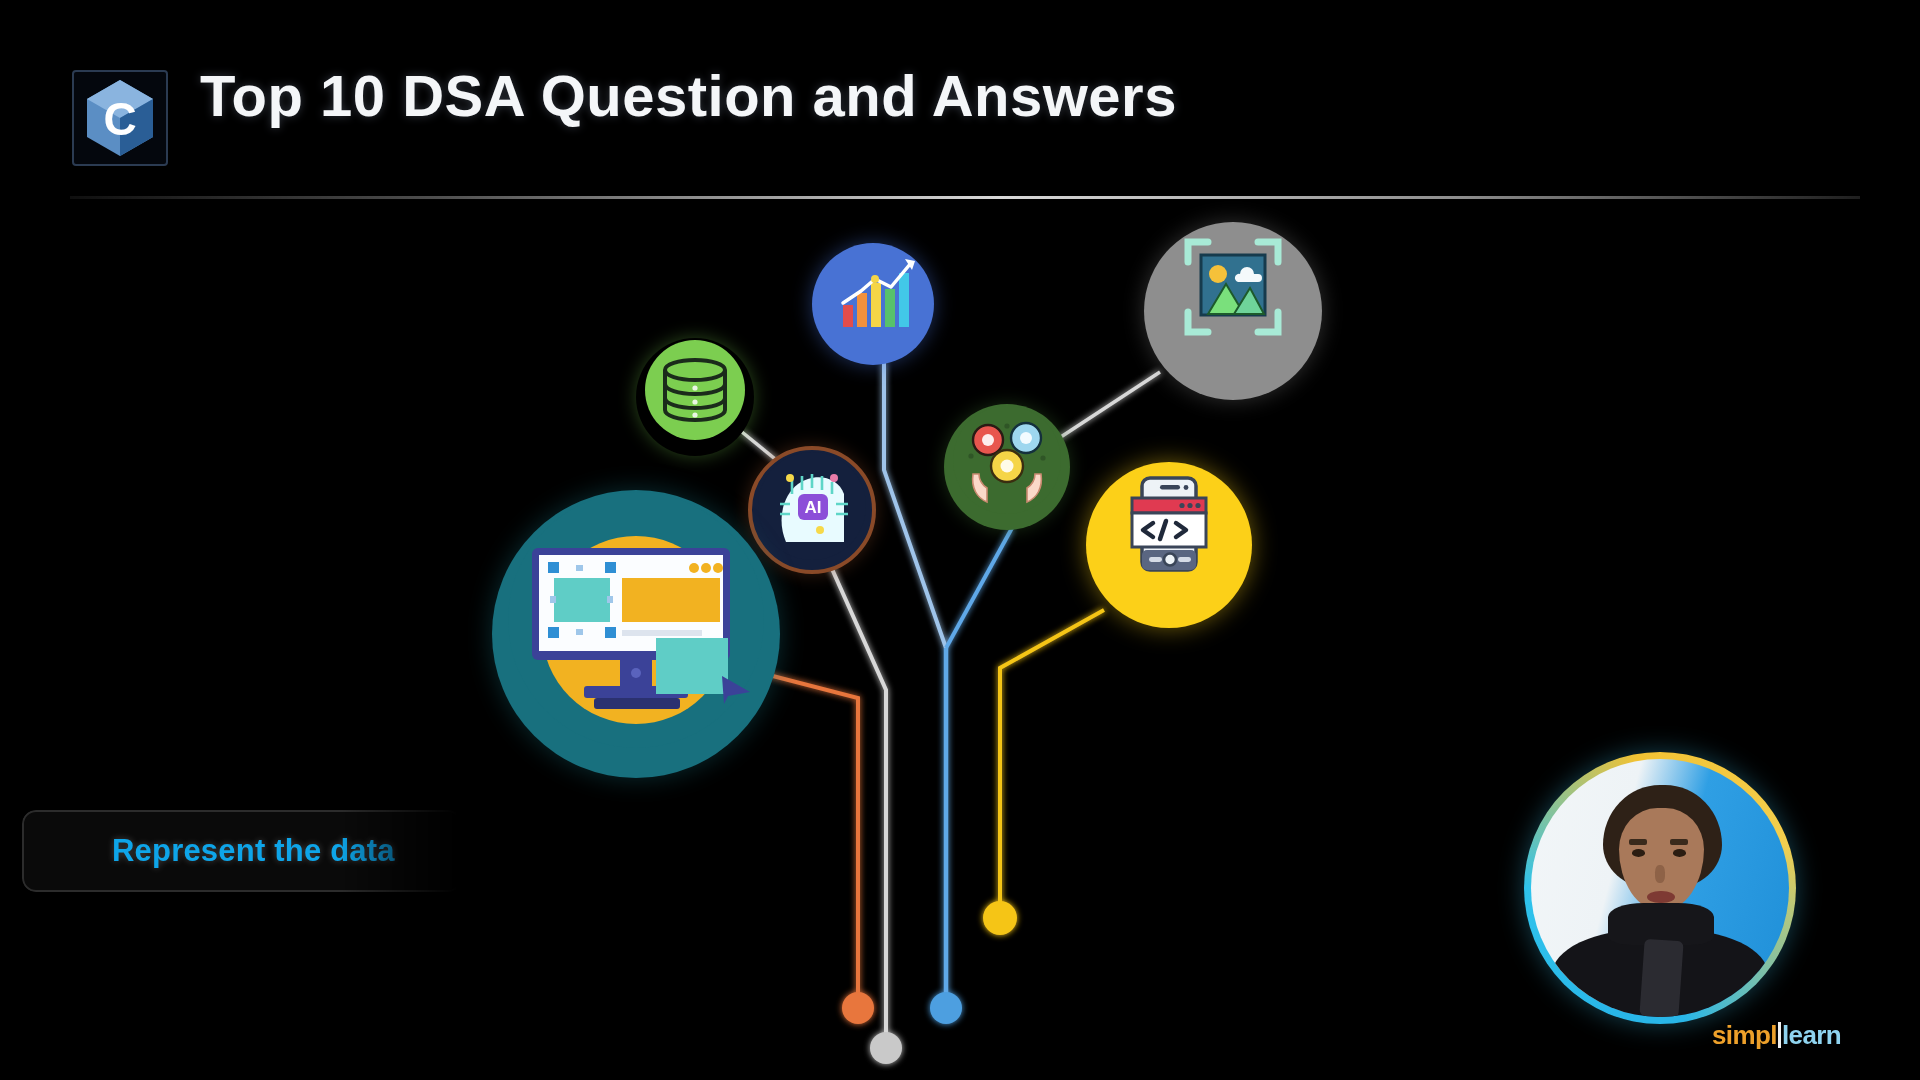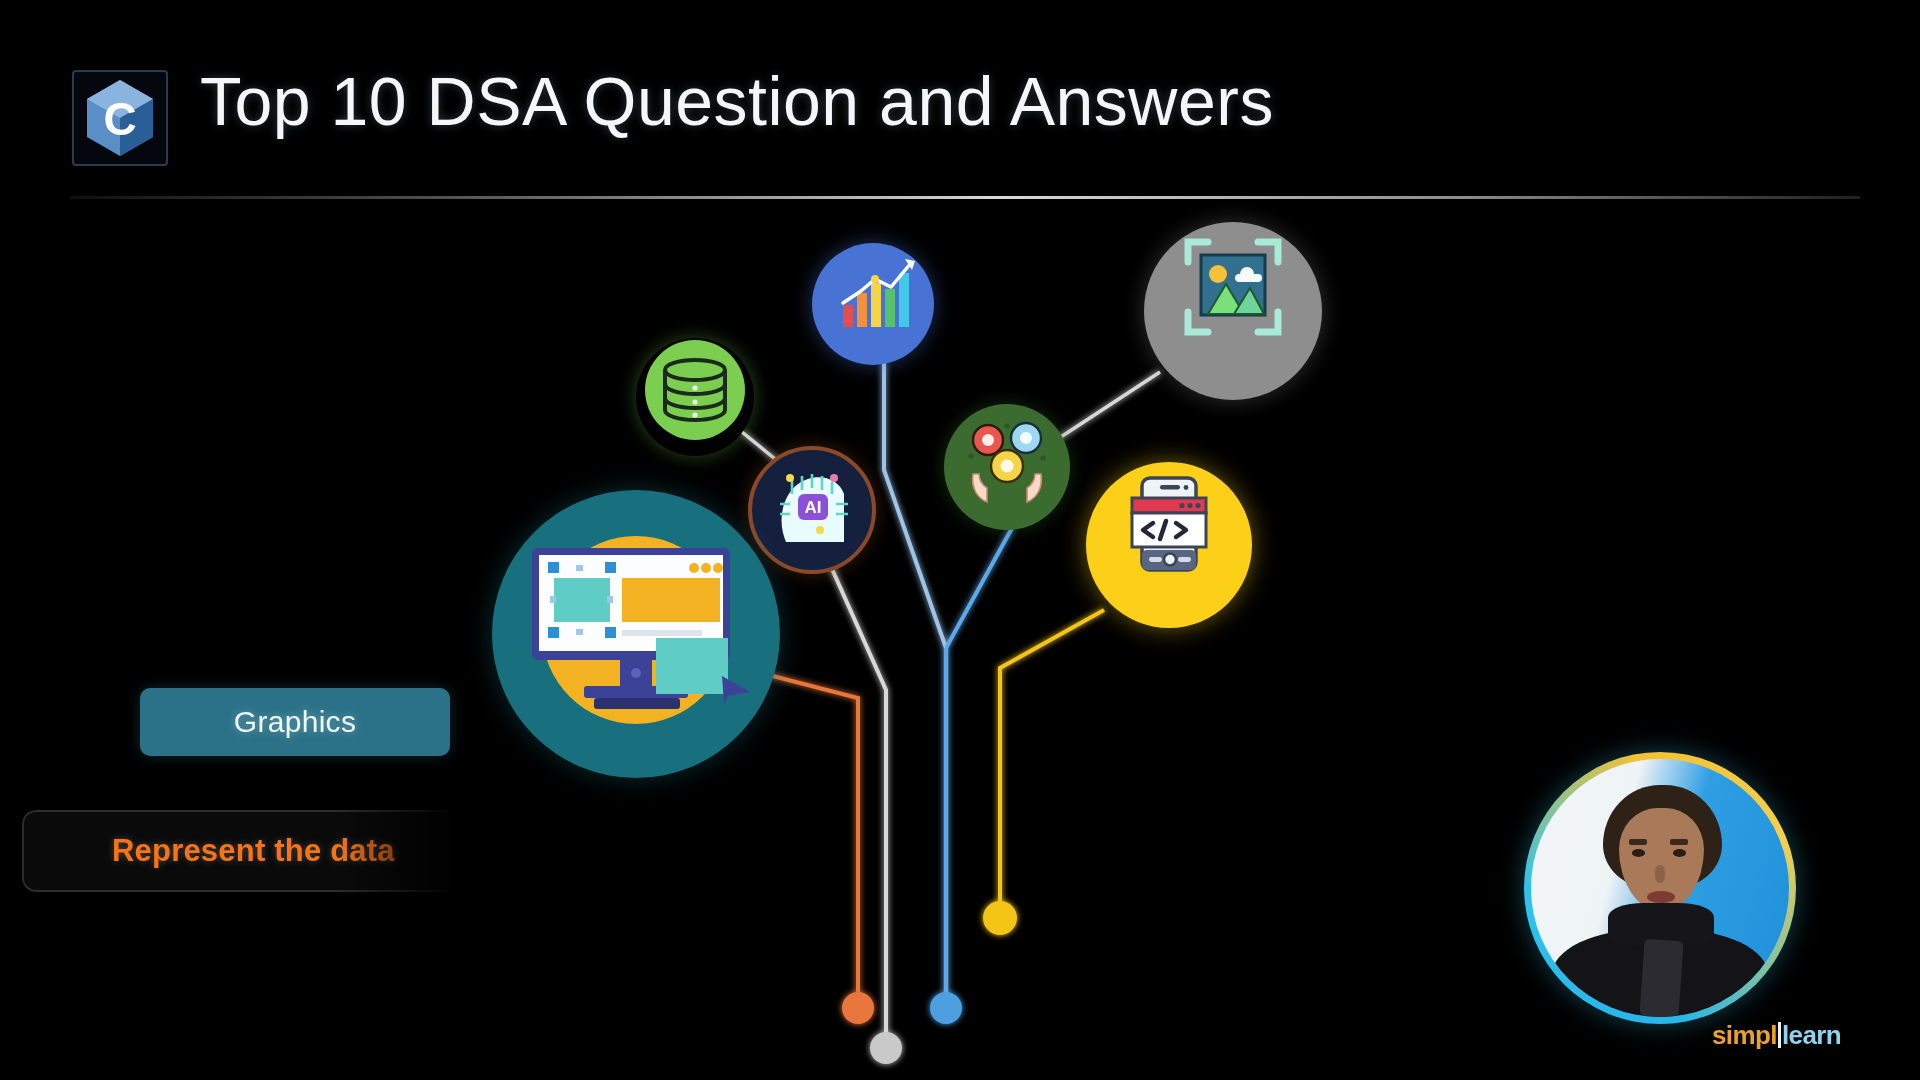--- a/index.html
+++ b/index.html
@@ -14,21 +14,21 @@
   
   .header { position:absolute; left:0; top:0; width:1920px; height:210px; }
   .logo-box {
     position:absolute; left:72px; top:70px; width:96px; height:96px;
     border:2px solid #2b3b52; border-radius:4px;
     background:#04070d;
     display:flex; align-items:center; justify-content:center;
   }
   .page-title {
     position:absolute; left:200px; top:62px;
-    font-size:68px; font-weight:400; letter-spacing:0.5px;
+    font-size:58px; font-weight:700; letter-spacing:0.5px;
     color:#f4f6f8; white-space:nowrap;
     text-shadow:0 0 10px rgba(200,220,255,.25);
     text-align:right;
   }
   .title-rule {
     position:absolute; left:70px; top:196px; width:1790px; height:3px;
     background:linear-gradient(to right,
       rgba(255,255,255,.06) 0%,
       rgba(255,255,255,.30) 20%,
       rgba(255,255,255,.85) 52%,
@@ -54,21 +54,21 @@
     text-shadow:0 0 8px rgba(255,255,255,.35);
   }
   #label-represent {
     left:22px; top:810px; width:440px; height:82px;
     background:#0a0a0a; border:2px solid #2c2c2c; border-radius:14px;
     padding-left:88px;
     -webkit-mask-image:linear-gradient(to right, #000 0%, #000 72%, transparent 99%);
             mask-image:linear-gradient(to right, #000 0%, #000 72%, transparent 99%);
   }
   #label-represent span {
-    color:#f97316; font-size:31px; font-weight:600; letter-spacing:.2px;
+    color:#0ea5e9; font-size:31px; font-weight:600; letter-spacing:.2px;
     text-shadow:0 0 7px rgba(255,255,255,.25);
   }
 
   
   #tree { position:absolute; left:0; top:0; width:1920px; height:1080px; }
 
   .node {
     position:absolute; border-radius:50%;
     display:flex; align-items:flex-start; justify-content:center;
     overflow:hidden;
@@ -337,23 +337,20 @@
       </g>
       <rect x="114" y="170" width="32" height="26" fill="#3b4298"></rect>
       <rect x="78" y="196" width="104" height="12" rx="3" fill="#3b4298"></rect>
       <rect x="88" y="208" width="86" height="11" rx="3" fill="#2b3170"></rect>
       <circle cx="130" cy="183" r="5" fill="#5a63bd"></circle>
       <path d="M150,148 h72 v56 h-72 z" fill="#5fcdc6"></path>
       <polygon points="216,186 244,202 222,206 218,214" fill="#3b4298"></polygon>
     </svg>
   </div>
 
-  <div class="label-pill" id="label-graphics">
-    <span>Graphics</span>
-  </div>
 
   <div class="label-pill" id="label-represent">
     <span>Represent the data</span>
   </div>
 
   <div id="presenter">
     <div class="cam">
       <div class="hair"></div>
       <div class="face"></div>
       <div class="brow-l"></div>

